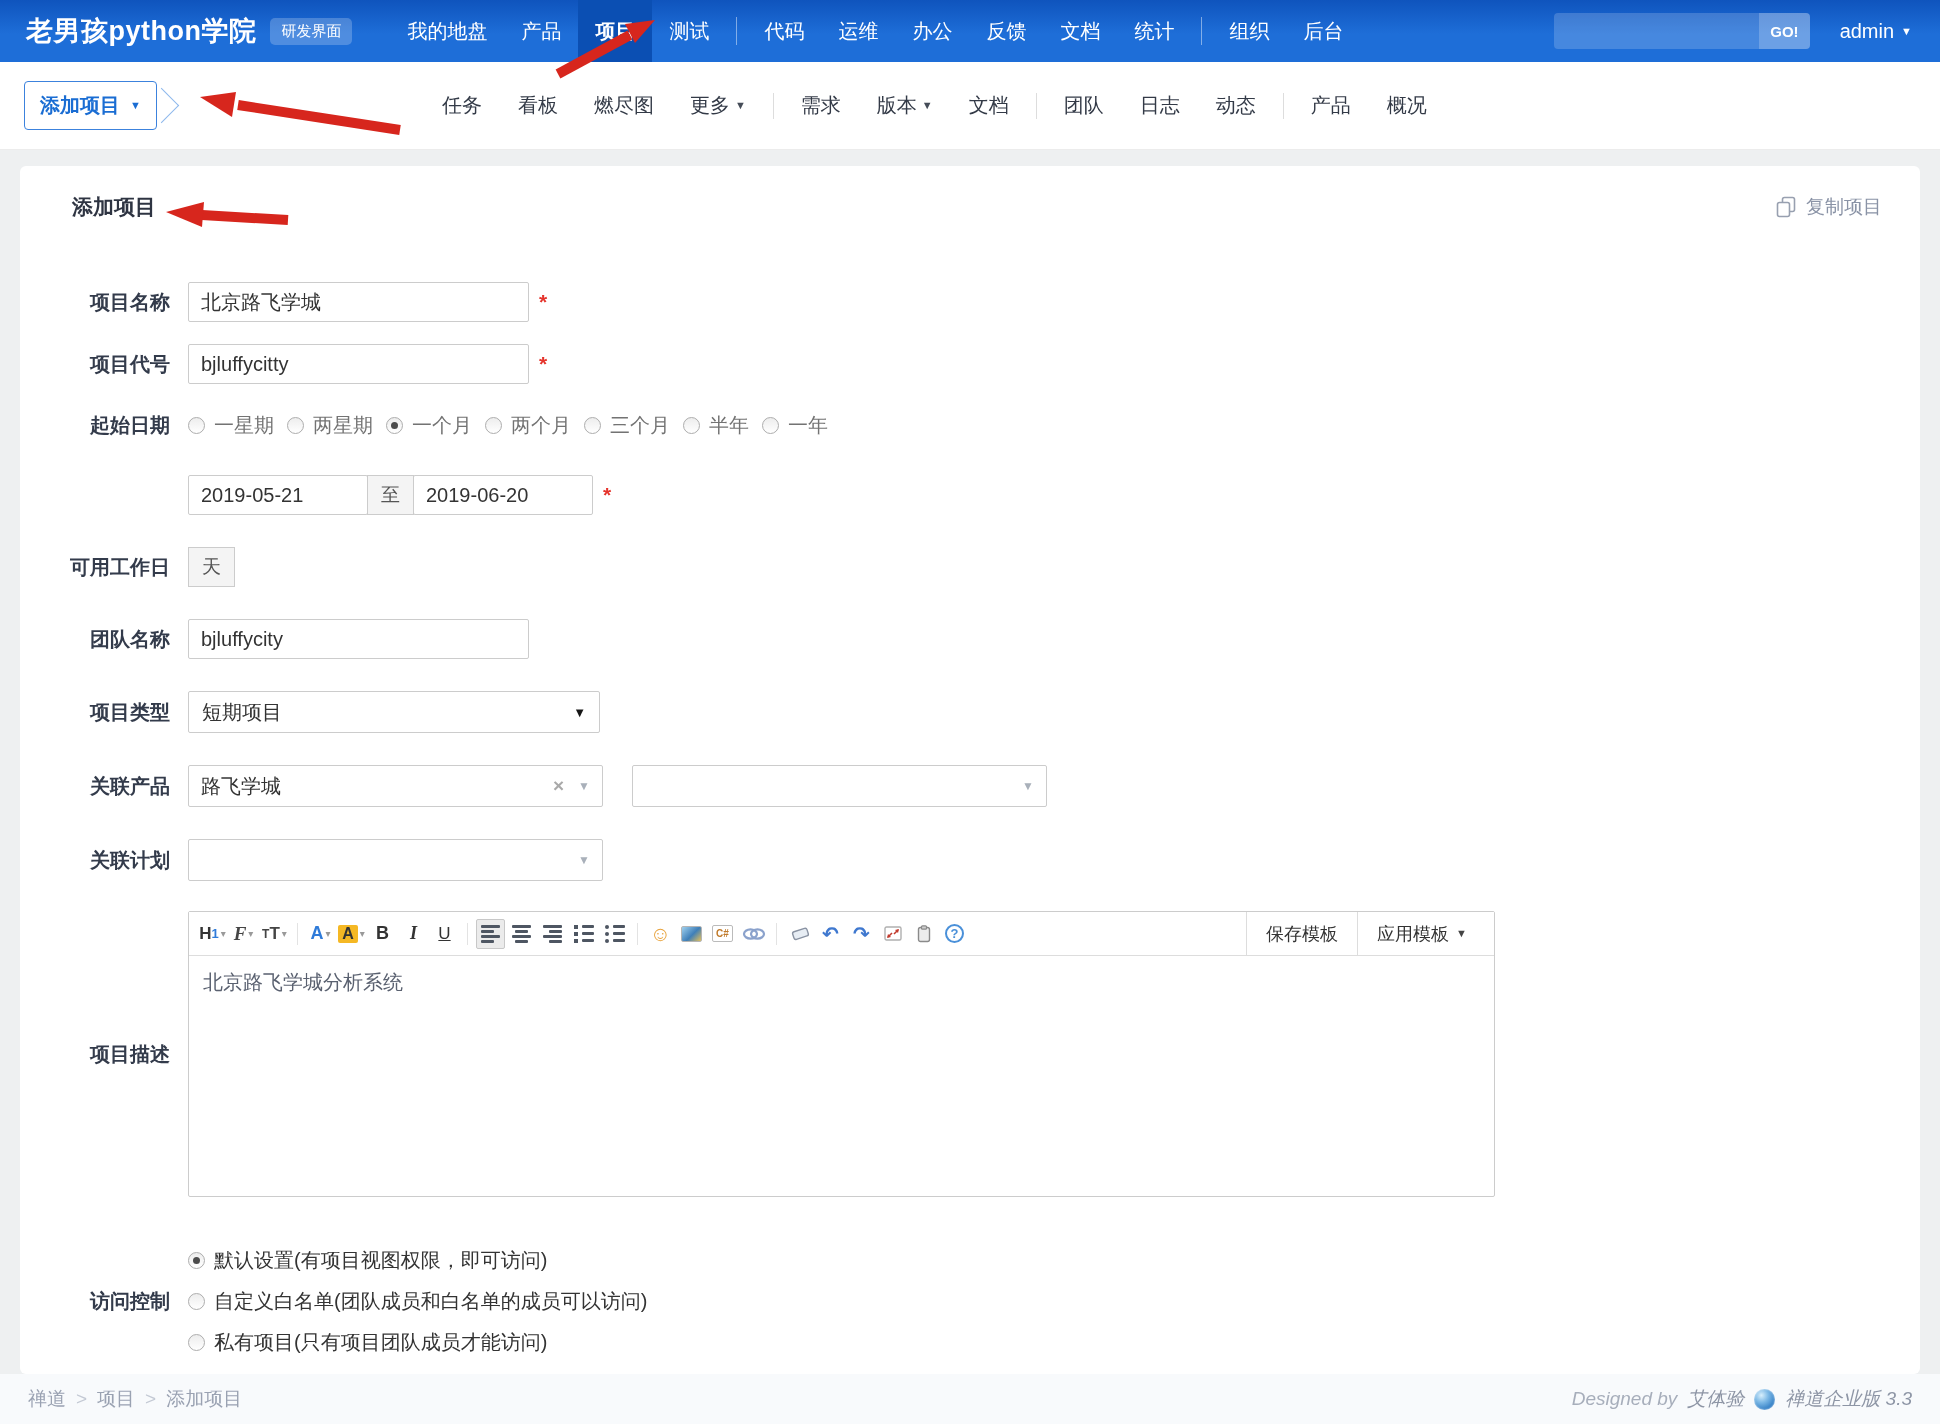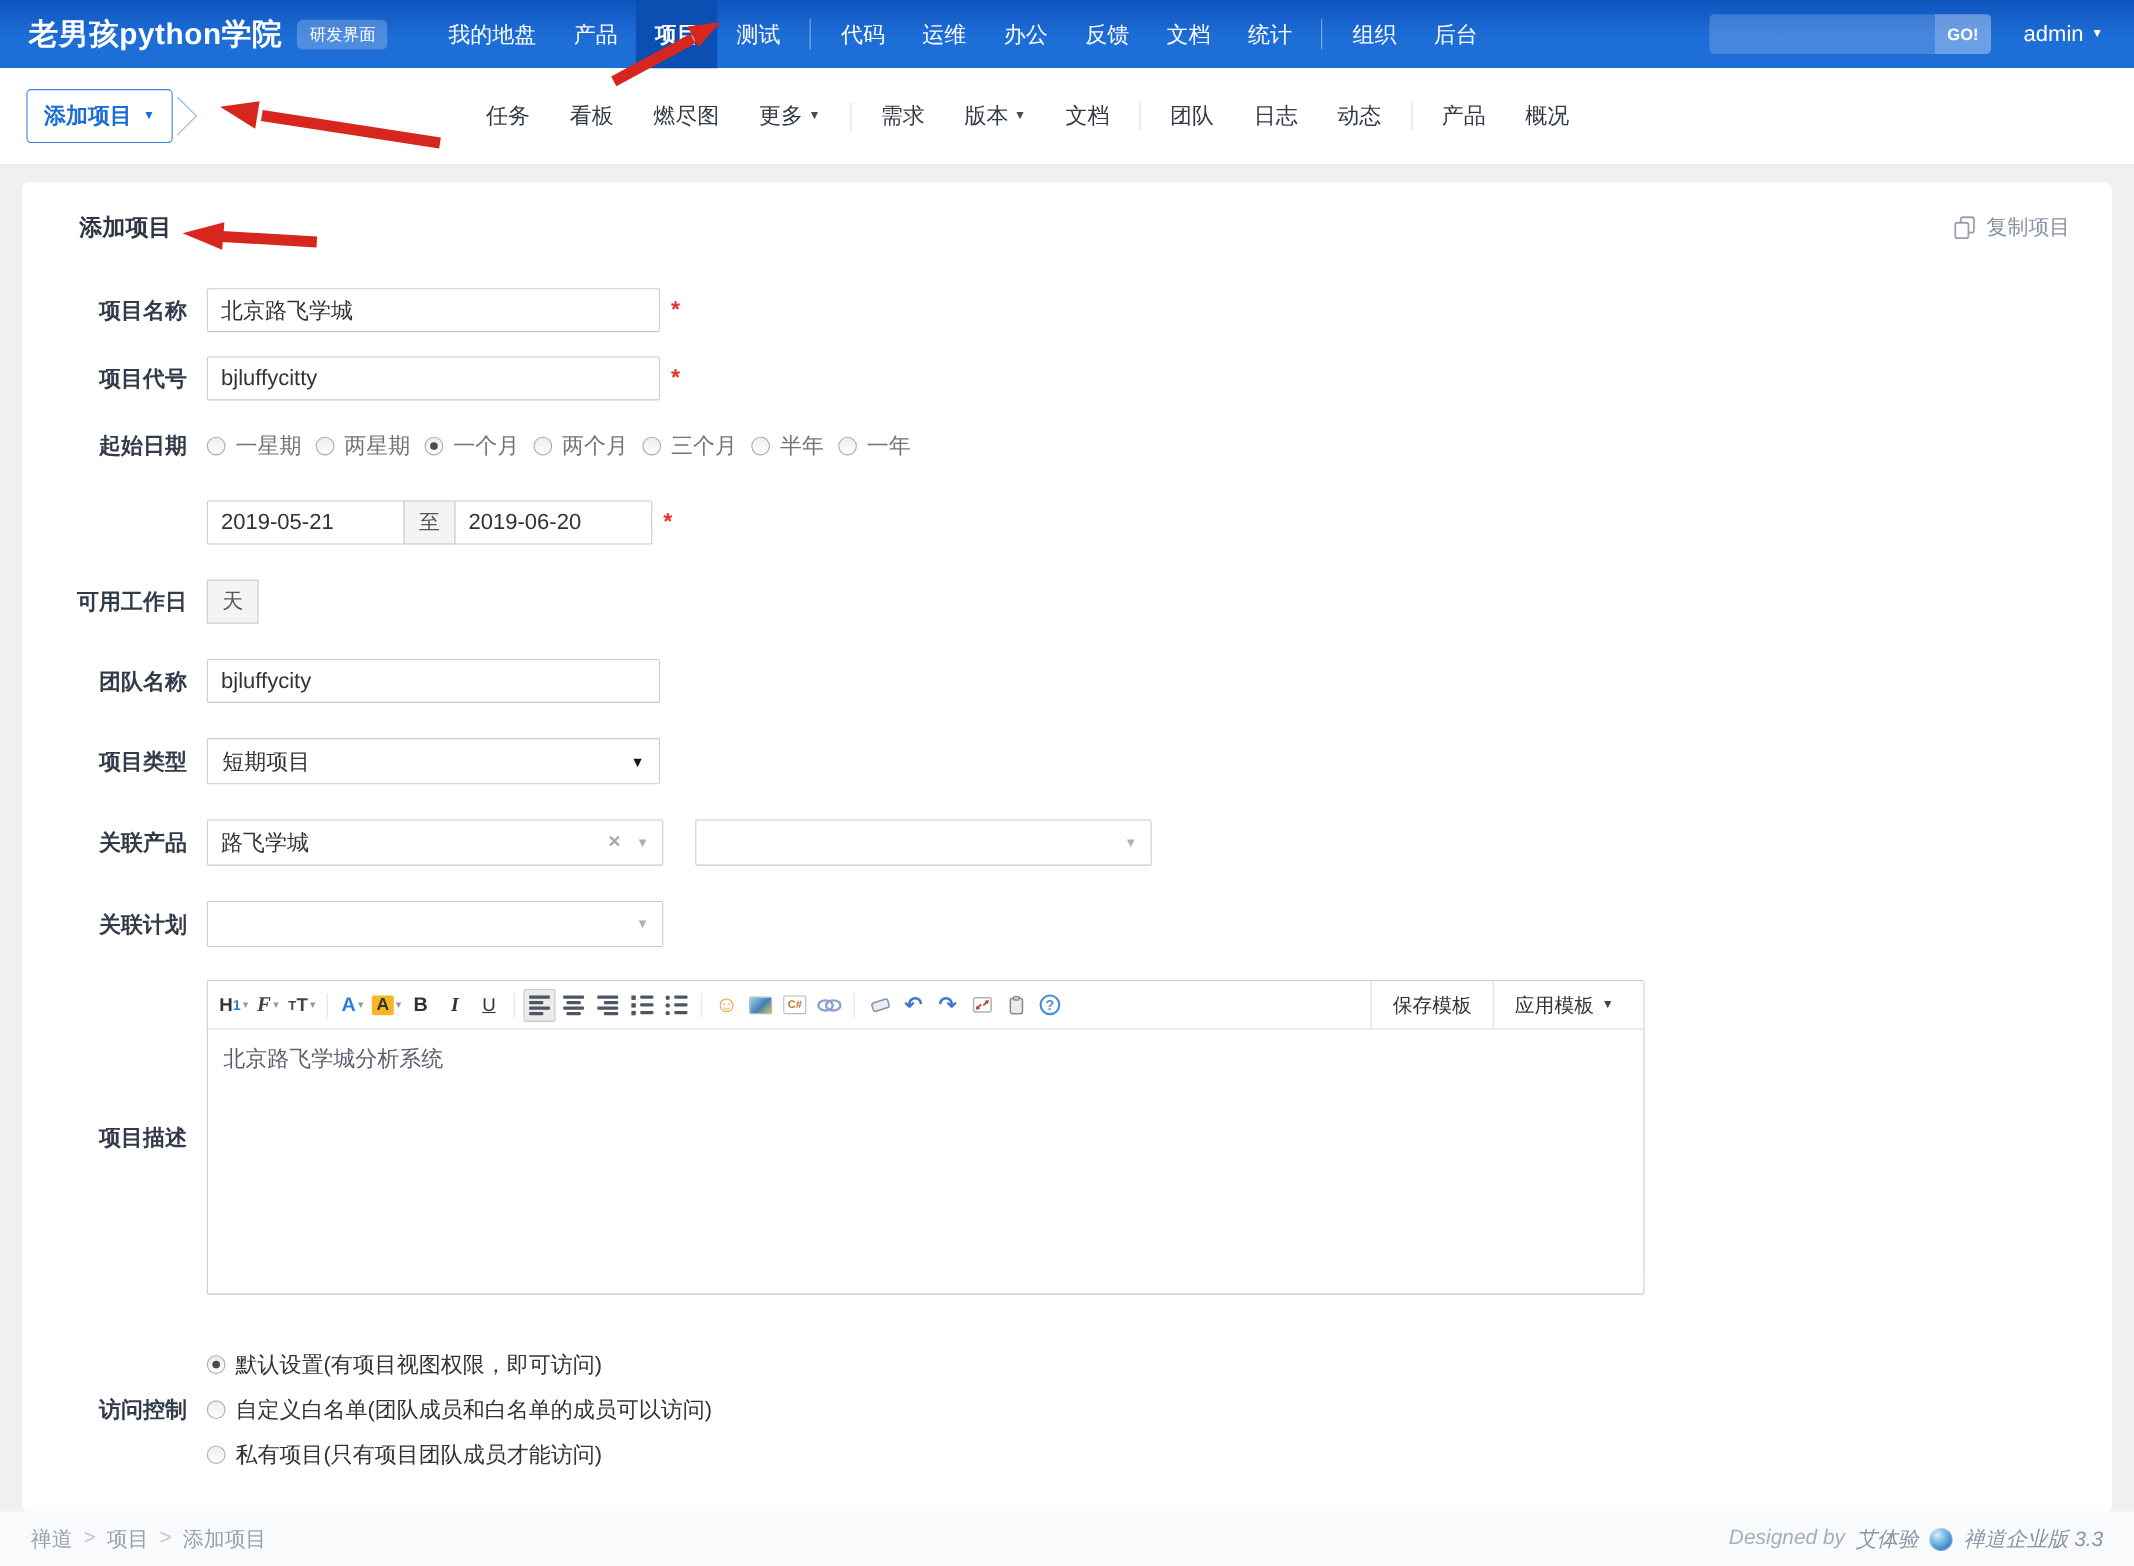--- a/index.html
+++ b/index.html
@@ -40,23 +40,23 @@
   
   .page{padding:16px 20px 0;}
   .card{background:#fff;border-radius:6px;height:1208px;padding:28px 30px 0;position:relative;overflow:hidden;}
   .card-head{display:flex;justify-content:space-between;align-items:center;height:26px;}
   .card-title{font-size:21px;font-weight:700;color:#2e3442;margin-left:22px;}
   .copy{display:flex;align-items:center;gap:9px;color:#8a93a6;font-size:19px;cursor:pointer;margin-right:8px;}
   
   .row{display:flex;align-items:center;}
   .lbl{width:120px;text-align:right;font-size:20px;font-weight:700;color:#333b4b;margin-right:18px;flex:none;}
   .txt{height:40px;border:1px solid #ccc;border-radius:2px;font-size:20px;padding:0 12px;color:#333;
-    width:412px;outline:none;font-family:inherit;}
+    width:341px;outline:none;font-family:inherit;}
   .req{color:#e5342c;font-size:21px;margin-left:10px;font-weight:700;}
-  .mt62{margin-top:42px;}.mt22{margin-top:22px;}.mt28{margin-top:28px;}.mt36{margin-top:36px;}
+  .mt62{margin-top:62px;}.mt22{margin-top:22px;}.mt28{margin-top:28px;}.mt36{margin-top:36px;}
   .mt32{margin-top:32px;}.mt30{margin-top:30px;}.mt50{margin-top:50px;}
   .radios{display:flex;align-items:center;gap:13px;font-size:20px;color:#737373;}
   .ropt{display:flex;align-items:center;gap:9px;cursor:pointer;white-space:nowrap;}
   .radio{width:17px;height:17px;border-radius:50%;border:1px solid #adadad;
     background:linear-gradient(#ededed,#fff);display:inline-block;position:relative;flex:none;}
   .radio.checked::after{content:"";position:absolute;inset:4px;background:#4c4c4c;border-radius:50%;}
   .dategrp{display:flex;align-items:center;}
   .date{width:180px;}
   .addon{width:47px;height:40px;border:1px solid #ccc;background:#f4f4f4;display:flex;align-items:center;
     justify-content:center;font-size:19px;color:#555;margin:0 -1px;position:relative;z-index:1;flex:none;}

